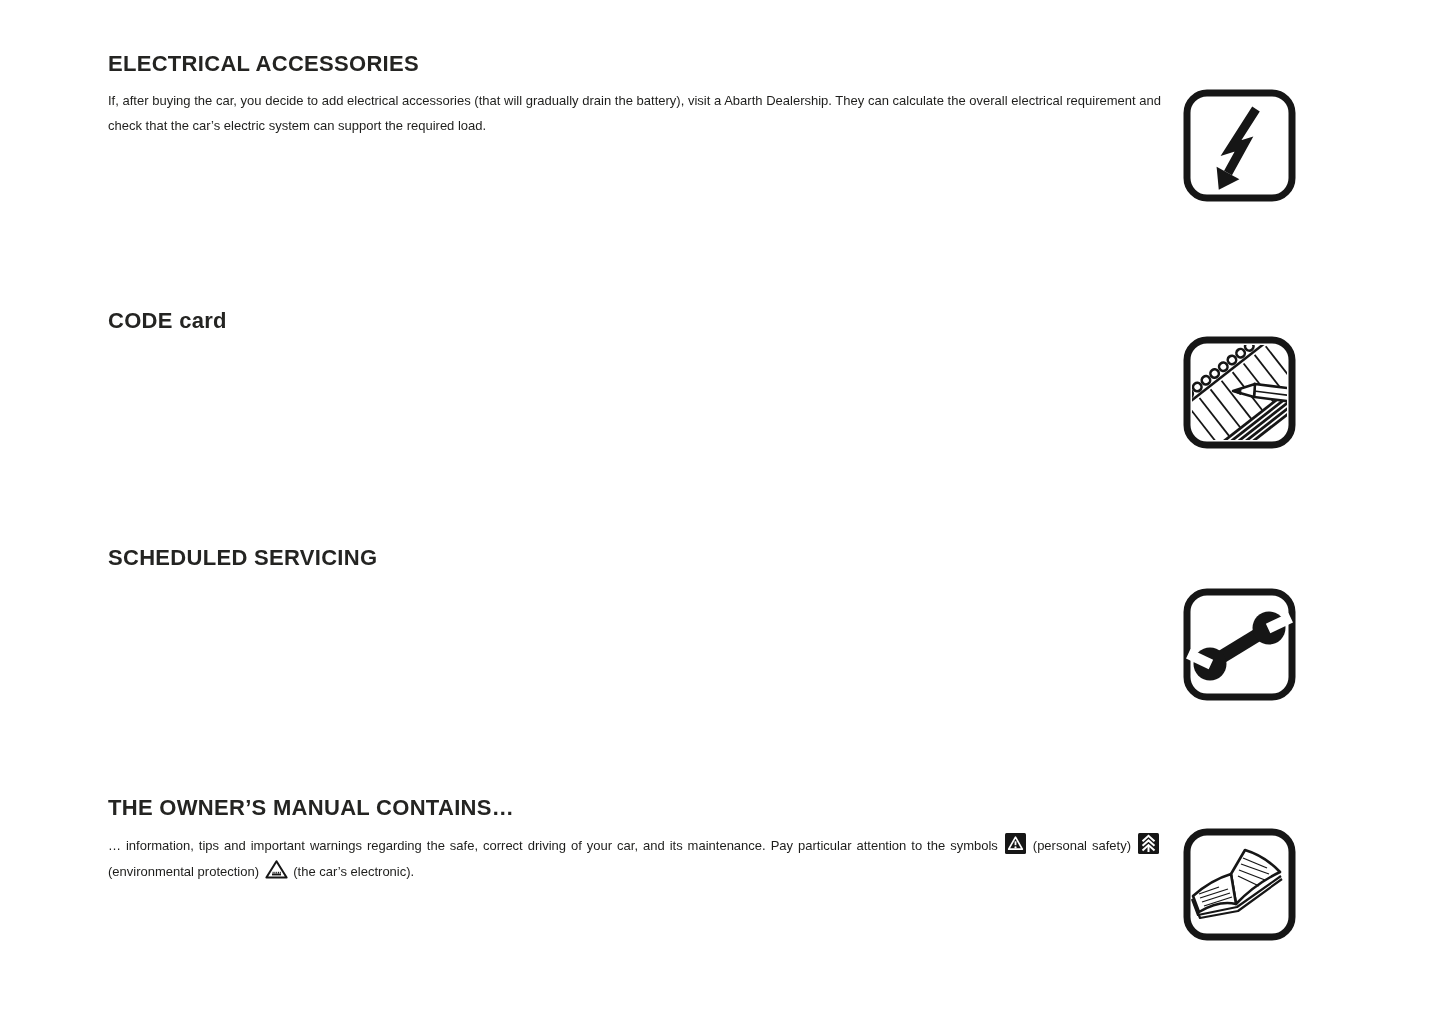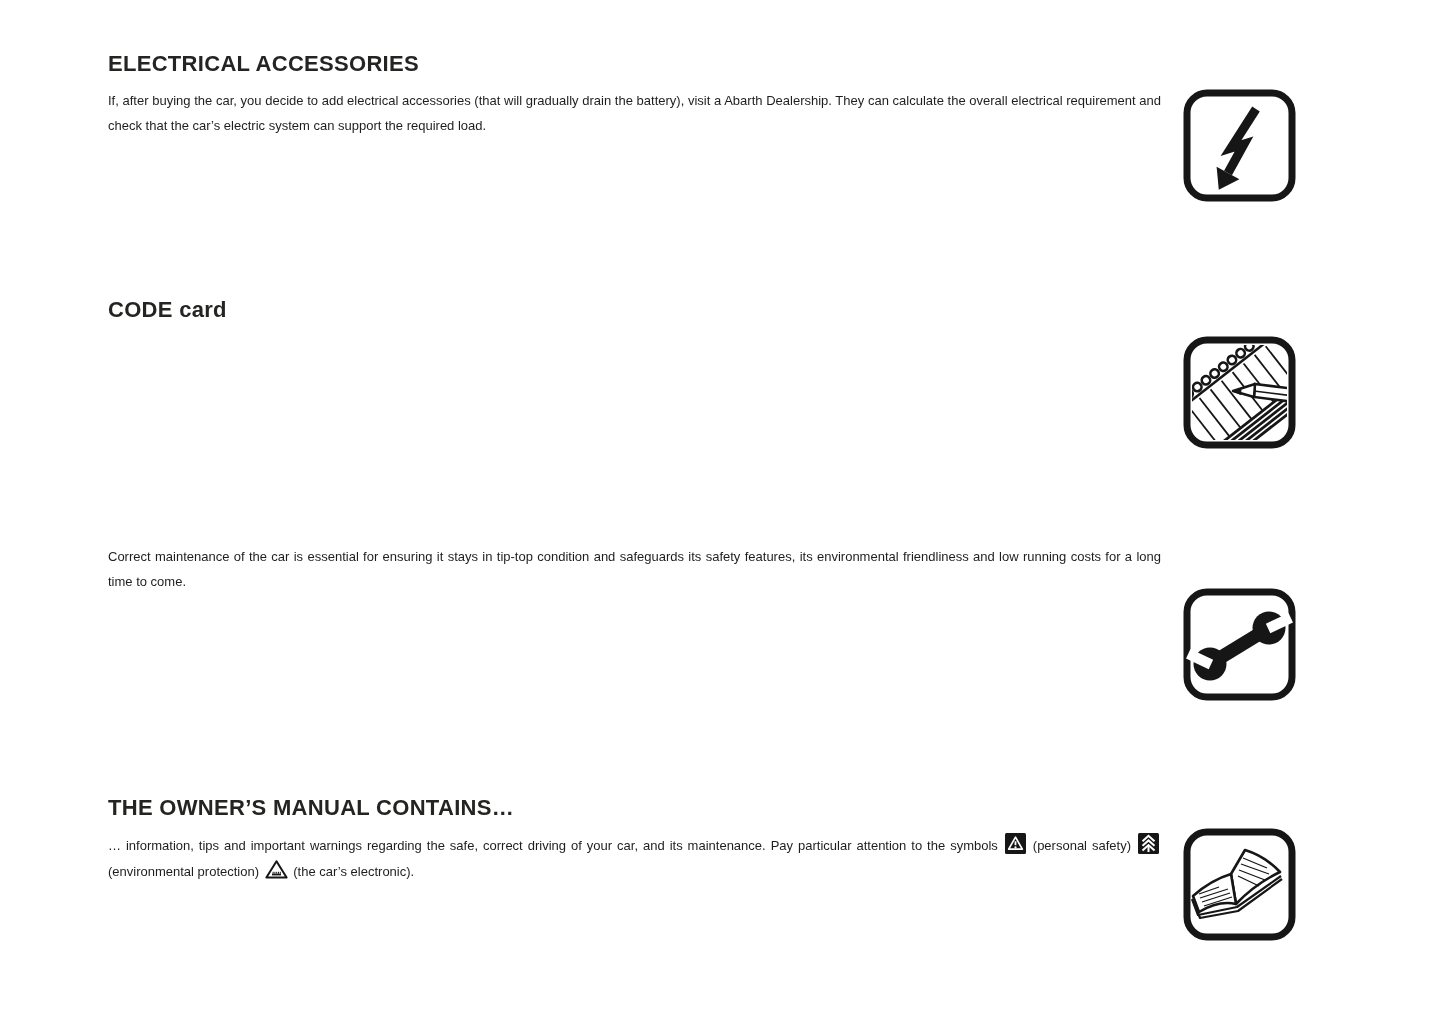--- a/index.html
+++ b/index.html
@@ -33,21 +33,21 @@
     left: 1183px;
     width: 113px;
     height: 113px;
   }
   .sym {
     display: inline-block;
     vertical-align: -4px;
     margin: 0 2px;
   }
   #s1 { top: 51px; }
-  #s2 { top: 297px; }
+  #s2 { top: 308px; }
   #s3 { top: 545px; }
   #s4 { top: 787px; margin-top: 8px; }
   #i1 { top: 89px; }
   #i2 { top: 336px; }
   #i3 { top: 588px; }
   #i4 { top: 828px; }
 </style>
 </head>
 <body>
 
@@ -110,21 +110,21 @@
         <polygon points="72,48 112,53 111,66 71,61" fill="#ffffff" stroke-width="2.5"></polygon>
         <polygon points="50,55 72,48 71,61" fill="#ffffff" stroke-width="2.5" stroke-linejoin="round"></polygon>
         <line x1="71" y1="55" x2="111" y2="60" stroke-width="1.5"></line>
         <polygon points="50,55 58,52.4 57.7,58.6" fill="#161616"></polygon>
       </g>
     </g>
     <rect x="4" y="4" width="105" height="105" rx="20" fill="none" stroke="#161616" stroke-width="7"></rect>
   </svg>
 
   <div class="section" id="s3">
-    <p>Correct maintenance of the car is essential for ensuring it stays in tip-top condition and safeguards its safety features, its environmental friendliness and low running costs for a long time to come.</p>
+    <h2>SCHEDULED SERVICING</h2>
   </div>
   <svg class="icon-tile" id="i3" viewBox="0 0 113 113">
     <rect x="4" y="4" width="105" height="105" rx="20" fill="#ffffff" stroke="#161616" stroke-width="7"></rect>
     <line x1="27" y1="76" x2="86" y2="40" stroke="#161616" stroke-width="13.5"></line>
     <circle cx="27" cy="76" r="16.5" fill="#161616"></circle>
     <circle cx="86" cy="40" r="16.5" fill="#161616"></circle>
     <rect x="3" y="70.75" width="25" height="10.5" fill="#ffffff" transform="rotate(25 27 76)"></rect>
     <rect x="85" y="34.75" width="25" height="10.5" fill="#ffffff" transform="rotate(-25 86 40)"></rect>
   </svg>
 

